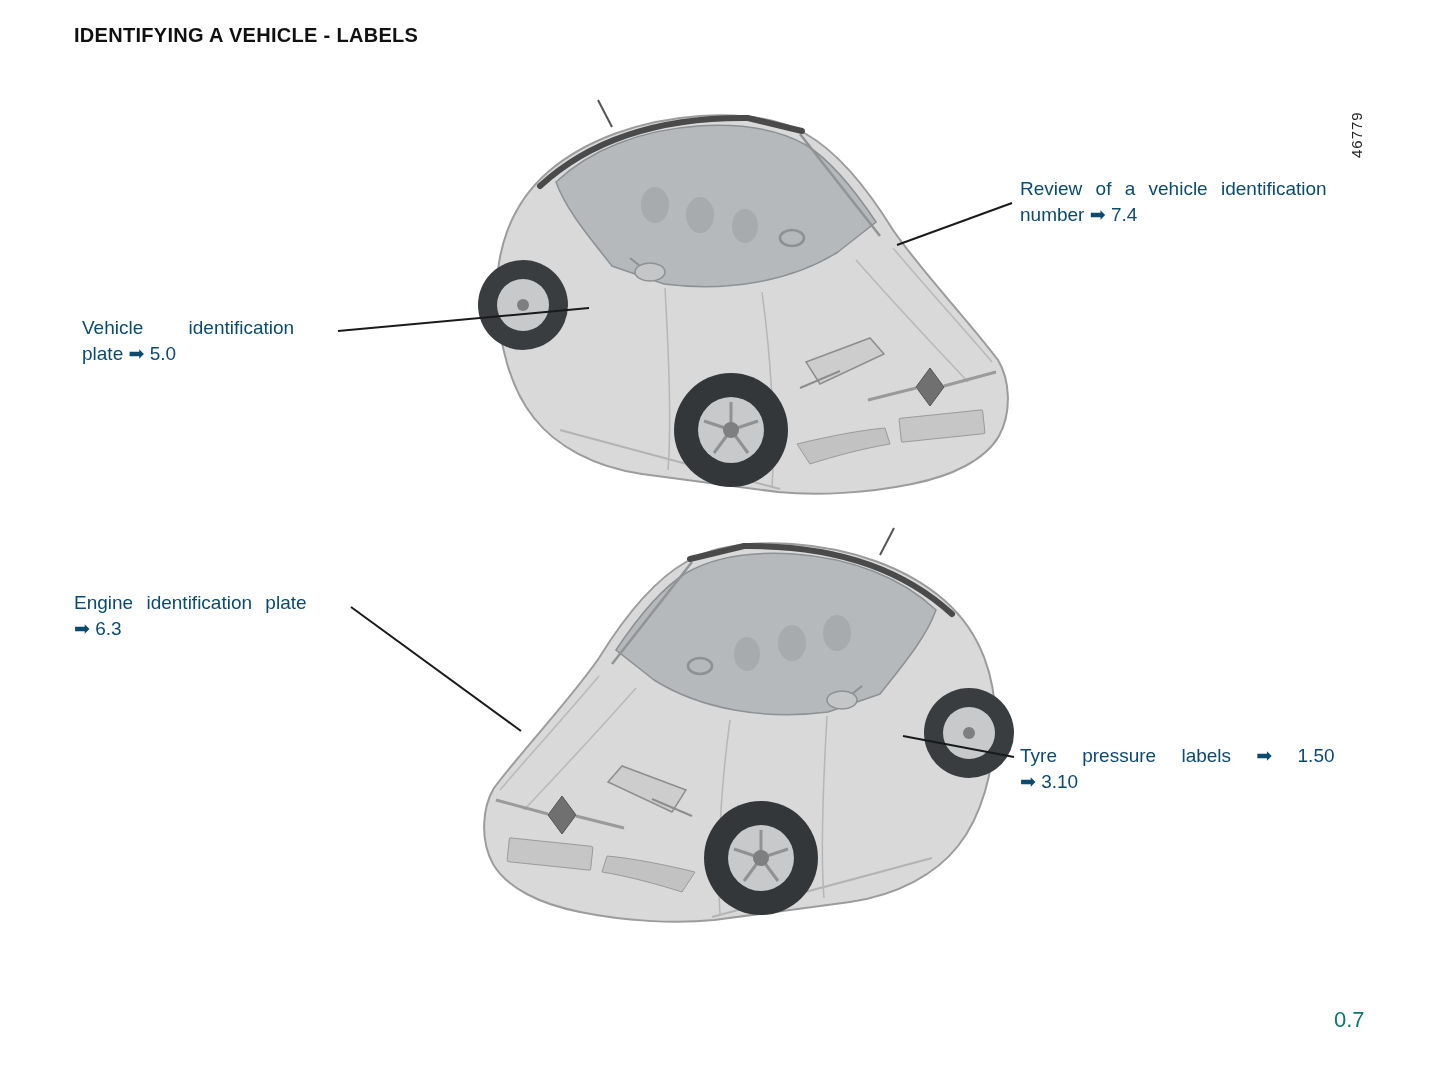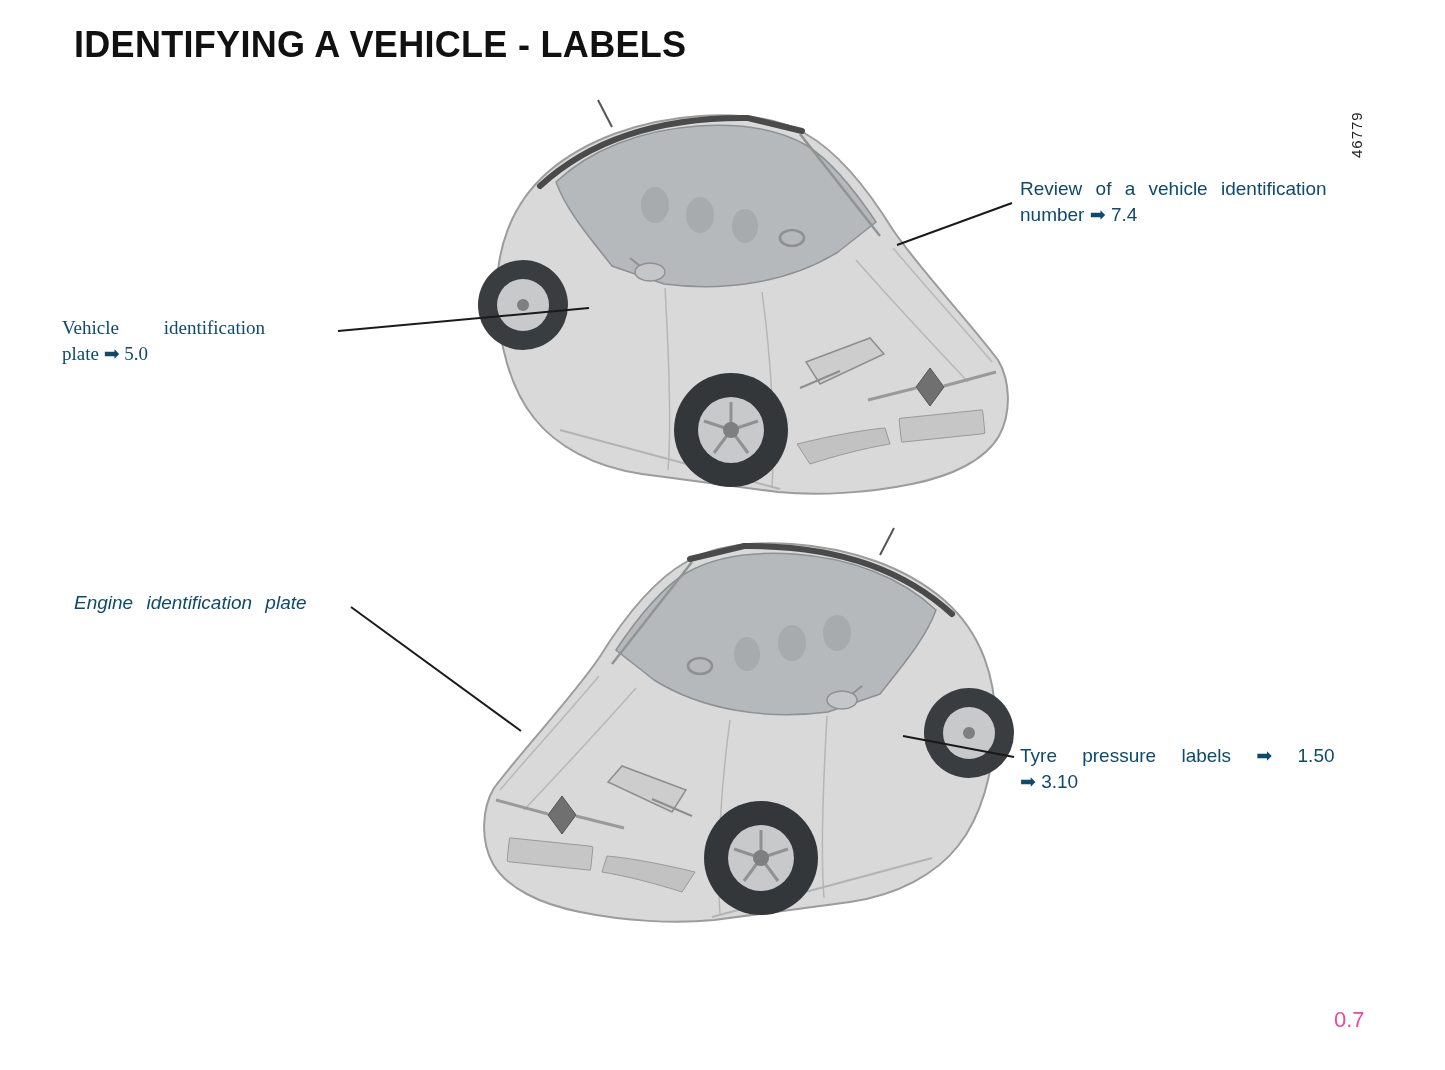--- a/index.html
+++ b/index.html
@@ -6,39 +6,39 @@
   html, body { width: 1445px; height: 1070px; background: #ffffff; }
   body {
     font-family: "Liberation Sans", "DejaVu Sans", sans-serif;
     color: #0a0a0a;
     position: relative;
     overflow: hidden;
   }
   .page { position: absolute; inset: 0; width: 1445px; height: 1070px; background: #ffffff; }
   .title {
     position: absolute; left: 74px; top: 24px;
-    font-size: 36px; font-weight: 700; letter-spacing: 0.3px; color: #111;
+    font-size: 20px; font-weight: 700; letter-spacing: 0.3px; color: #111;
   }
   .art { position: absolute; left: 0; top: 0; }
   .callout { position: absolute; font-size: 19px; line-height: 26px; color: #0c4a6e; }
   .callout .l { white-space: nowrap; }
   #c-vin-review { left: 1020px; top: 176px; width: 356px; }
   #c-vin-review .l1 { word-spacing: 8px; }
-  #c-vin-plate { left: 62px; top: 315px; width: 263px; font-family: Liberation Serif, serif; }
+  #c-vin-plate { left: 82px; top: 315px; width: 263px; }
   #c-vin-plate .l1 { word-spacing: 40px; }
   #c-engine-plate { left: 74px; top: 590px; width: 280px; }
-  #c-engine-plate .l1 { word-spacing: 8px; font-style: italic; }
+  #c-engine-plate .l1 { word-spacing: 8px; }
   #c-tyre-pressure { left: 1020px; top: 743px; width: 356px; }
   #c-tyre-pressure .l1 { word-spacing: 20px; }
   .fig-num {
     position: absolute; left: 1348px; top: 158px;
     font-size: 15px; color: #222; letter-spacing: 1px;
     transform: rotate(-90deg); transform-origin: top left;
   }
-  .page-num { position: absolute; left: 1334px; top: 1007px; font-size: 22px; color: #ec4899; }
+  .page-num { position: absolute; left: 1334px; top: 1007px; font-size: 22px; color: #0f766e; }
 </style>
 </head>
 <body>
 
 <div class="page">
 
   <h1 class="title">IDENTIFYING A VEHICLE - LABELS</h1>
 
   <svg class="art" width="1445" height="1070" viewBox="0 0 1445 1070">
     <defs>
@@ -126,20 +126,21 @@
     <div class="l l2">number ➡ 7.4</div>
   </div>
 
   <div class="callout" id="c-vin-plate">
     <div class="l l1">Vehicle identification</div>
     <div class="l l2">plate ➡ 5.0</div>
   </div>
 
   <div class="callout" id="c-engine-plate">
     <div class="l l1">Engine identification plate</div>
+    <div class="l l2">➡ 6.3</div>
   </div>
 
   <div class="callout" id="c-tyre-pressure">
     <div class="l l1">Tyre pressure labels ➡ 1.50</div>
     <div class="l l2">➡ 3.10</div>
   </div>
 
   <div class="fig-num">46779</div>
   <div class="page-num">0.7</div>
 

